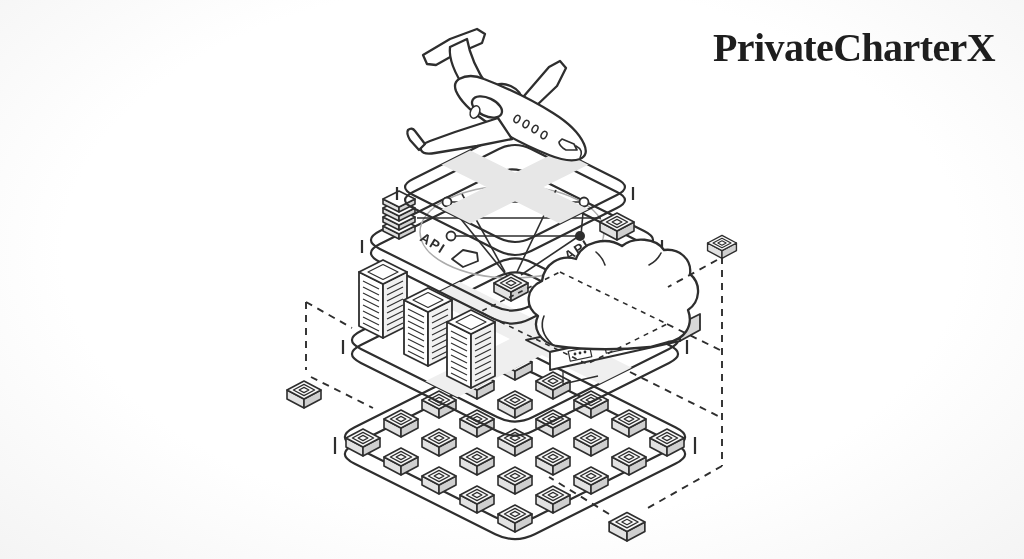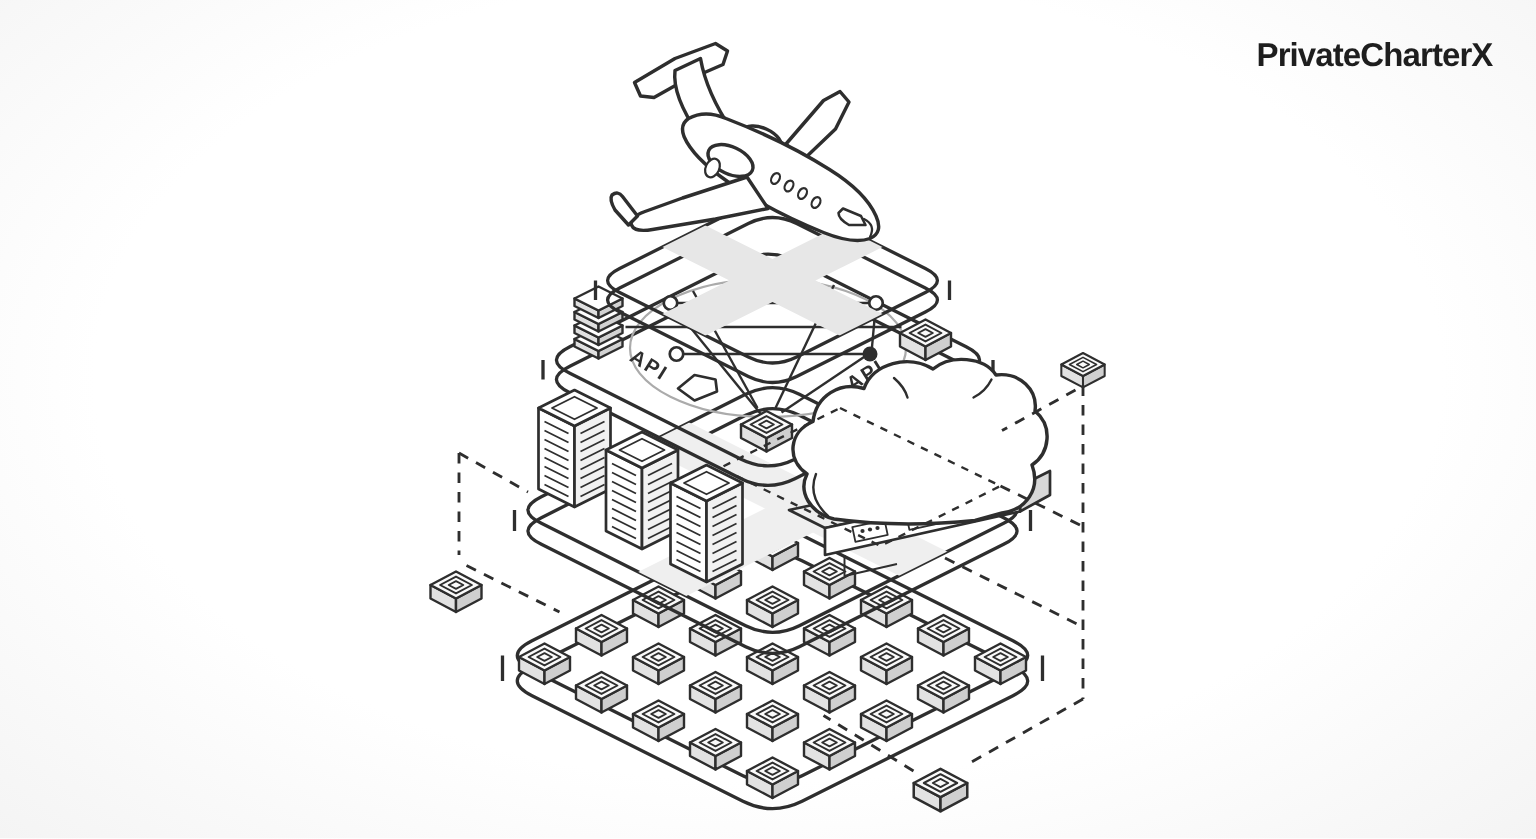--- a/index.html
+++ b/index.html
@@ -1,21 +1,21 @@
 <!DOCTYPE html>
 <html><head>
 <meta charset="utf-8">
 <style>
   html,body{margin:0;padding:0;}
   body{width:1024px;height:559px;overflow:hidden;
        font-family:"Liberation Sans",sans-serif;}
   .canvas{position:relative;width:1024px;height:559px;
           background:radial-gradient(ellipse at 50% 45%, #ffffff 62%, #f4f4f4 100%);}
   .logo{position:absolute;top:24px;right:29px;
-        font-size:22px;font-weight:700;letter-spacing:-0.6px;color:#1e1e1e;}
+        font-size:40px;font-weight:700;letter-spacing:-0.6px;color:#1e1e1e;font-family:Liberation Serif, serif;}
   svg{position:absolute;left:0;top:0;}
   .ln{stroke:#2e2e2e;fill:none;}
   .api-txt{font-size:13.5px;font-weight:700;letter-spacing:1.5px;fill:#2e2e2e;}
 </style>
 </head>
 <body>
 
 <div class="canvas">
 
 <svg width="1024" height="559" viewBox="0 0 1024 559">

